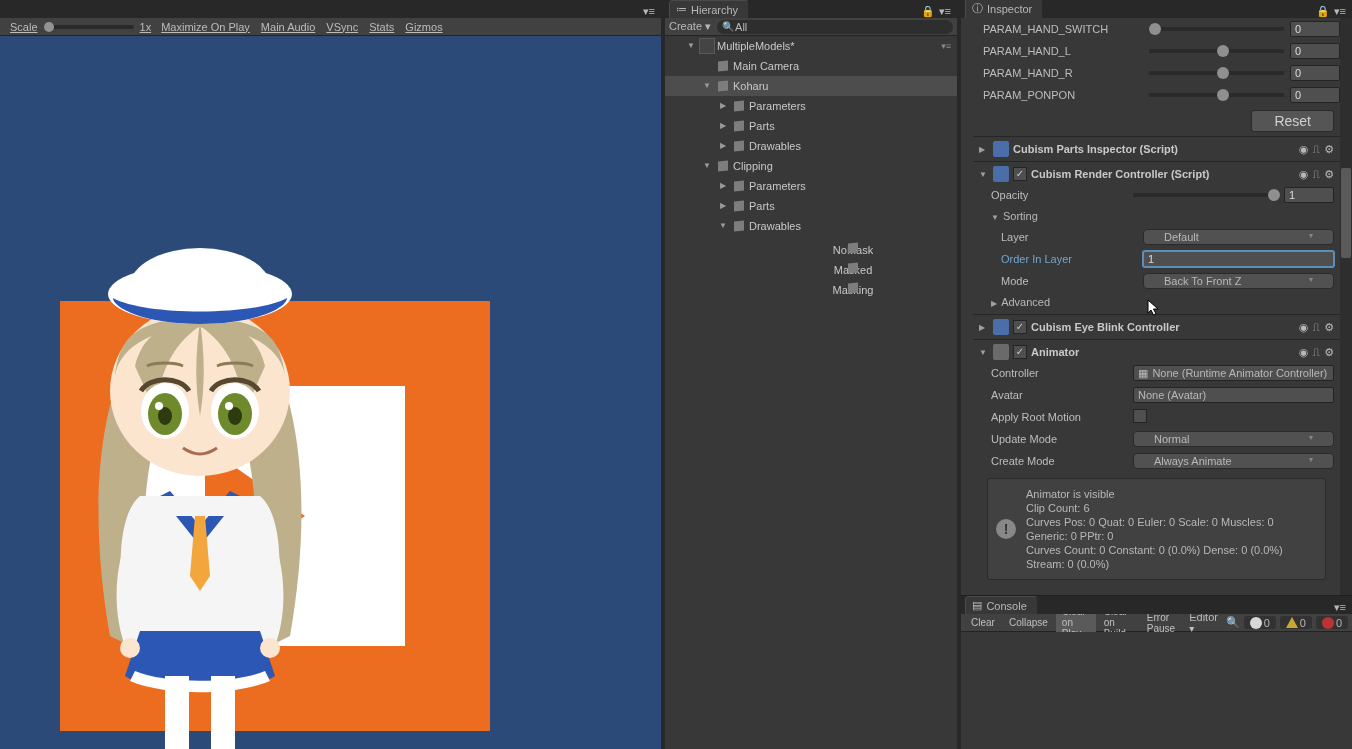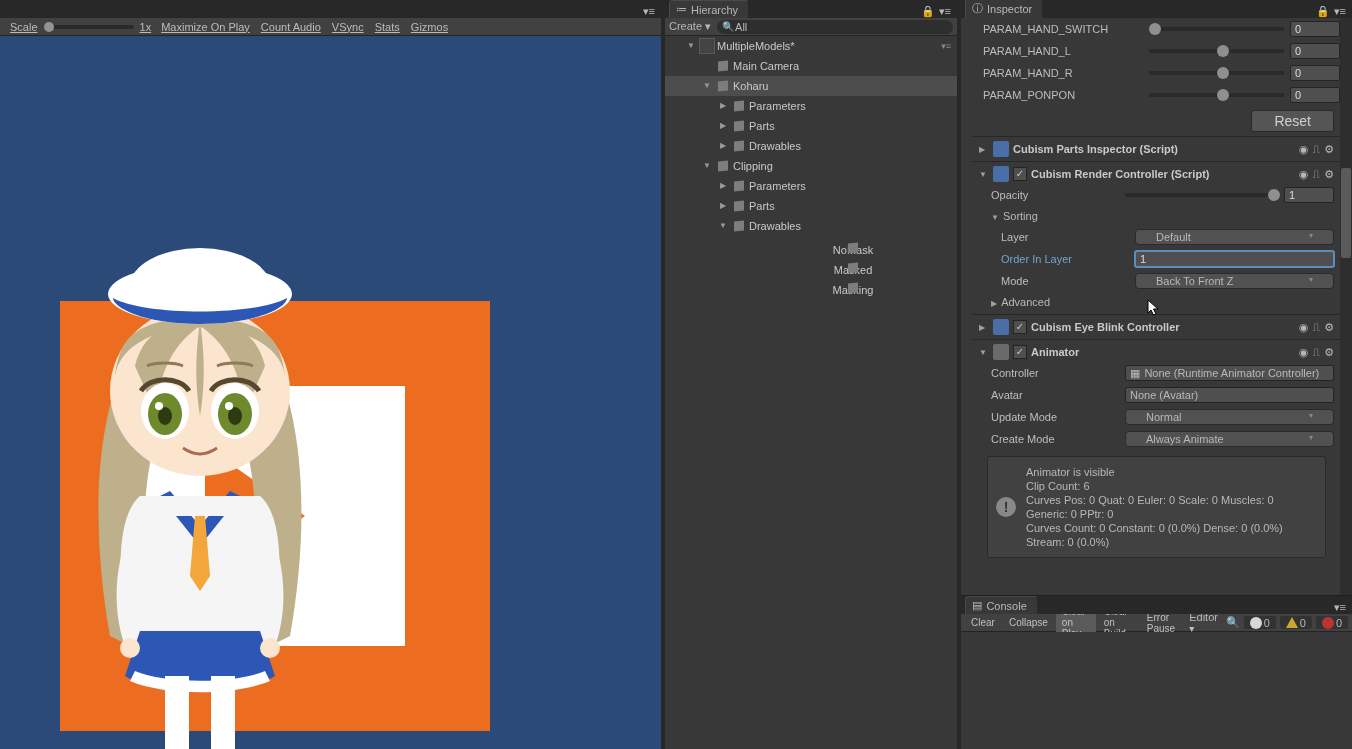--- a/index.html
+++ b/index.html
@@ -46,21 +46,21 @@
 .inspector-body { flex:1; background:#383838; overflow:hidden; padding-right:12px; position:relative;margin-left:12px; }
 .scrollbar-fake { position:absolute; right:0; top:0; width:12px; height:100%; background:#2e2e2e; }
 .scrollbar-fake .thumb { position:absolute; right:1px; top:150px; width:10px; height:90px; background:#5a5a5a; border-radius:2px; }
 .comp { border-top:1px solid #262626; padding:2px 6px; }
 .comp-header { display:flex; align-items:center; gap:4px; height:20px; cursor:pointer; }
 .comp-header .fold { width:10px; color:#a0a0a0; font-size:8px; }
 .comp-header .cicon { width:16px; height:16px; background:#4a6ea8; border-radius:2px; }
 .comp-header .cicon.anim { background:#6a6a6a; }
 .comp-header .title { font-weight:bold; color:#c9c9c9; }
 .comp-header .ctrls { margin-left:auto; display:flex; gap:4px; color:#999; }
-.prop-row { display:flex; align-items:center; height:22px; gap:8px; padding-left:12px; }
+.prop-row { display:flex; align-items:center; height:22px; gap:16px; padding-left:12px; }
 .prop-row .plabel { width:126px; color:#bdbdbd; font-size:11px; white-space:nowrap; overflow:hidden; }
 .prop-row .plabel.blue { color:#6fa6cf; }
 .prop-row .pfield { flex:1; }
 .field-text { background:#4f4f4f; border:1px solid #242424; border-radius:2px; padding:1px 4px; color:#dcdcdc; font-size:11px; height:16px; }
 .field-text.active { border:1px solid #5b8fb9; box-shadow:0 0 0 1px #5b8fb9; }
 .field-drop { background:#515151; border:1px solid #2a2a2a; border-radius:4px; padding:1px 20px; color:#c8c8c8; font-size:10px; height:16px; display:flex; justify-content:space-between; cursor:pointer; }
 .field-drop::after { content:'▾'; font-size:8px; color:#888; margin-left:6px; }
 .field-obj { background:#4f4f4f; border:1px solid #242424; border-radius:2px; padding:1px 4px; color:#c0c0c0; font-size:11px; height:16px; display:flex; align-items:center; }
 .checkbox { width:14px; height:14px; background:#4f4f4f; border:1px solid #242424; display:inline-block; cursor:pointer; }
 .checkbox.checked::after { content:'✓'; color:#c9c9c9; font-size:10px; display:block; text-align:center; line-height:12px; }
@@ -102,21 +102,21 @@
      <div class="dock-ctrls">
           <span>▾≡</span>
         </div>
    </div>
    <div class="gamebar">
      <span class="lbl">Scale</span>
      <div class="slider-mini"></div>
      <span class="lbl">1x</span>
      <div class="right">
        <span class="lbl">Maximize On Play</span>
-       <span class="lbl">Count Audio</span>
+       <span class="lbl">Main Audio</span>
        <span class="lbl">VSync</span>
        <span class="lbl">Stats</span>
        <span class="lbl">Gizmos</span>
      </div>
    </div>
    <div class="game-view">
      <div class="orange-bg">
           <div class="notch"></div>
         </div>
      <svg class="chibi" viewBox="0 0 290 560">
@@ -408,20 +408,24 @@
                 </div>
               </div>
          </div>
          <div class="prop-row">
            <div class="plabel">Avatar</div>
            <div class="pfield">
                 <div class="field-obj">
                   <span>None (Avatar)</span>
                 </div>
               </div>
+         </div>
+         <div class="prop-row">
+           <div class="plabel">Apply Root Motion</div>
+           <div class="pfield"><span class="checkbox"></span></div>
          </div>
          <div class="prop-row">
            <div class="plabel">Update Mode</div>
            <div class="pfield">
                 <div class="field-drop">
                   <span>Normal</span>
                 </div>
               </div>
          </div>
          <div class="prop-row">

